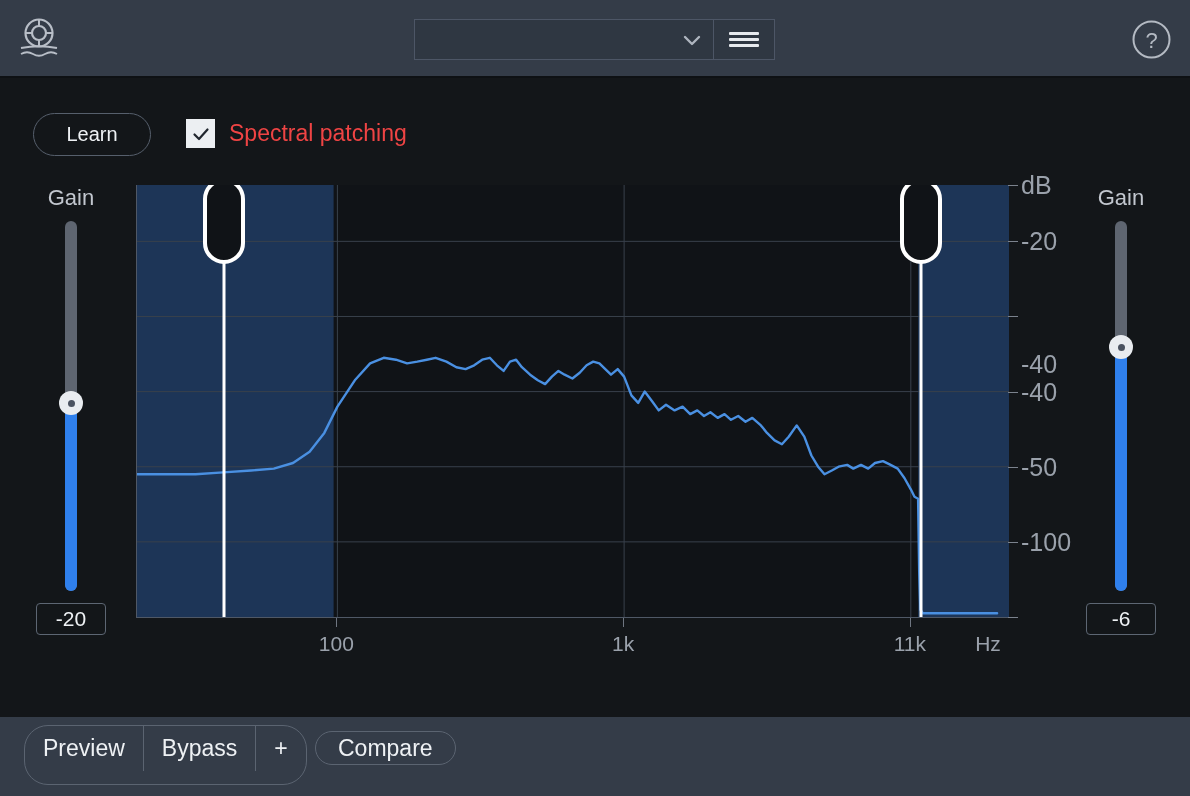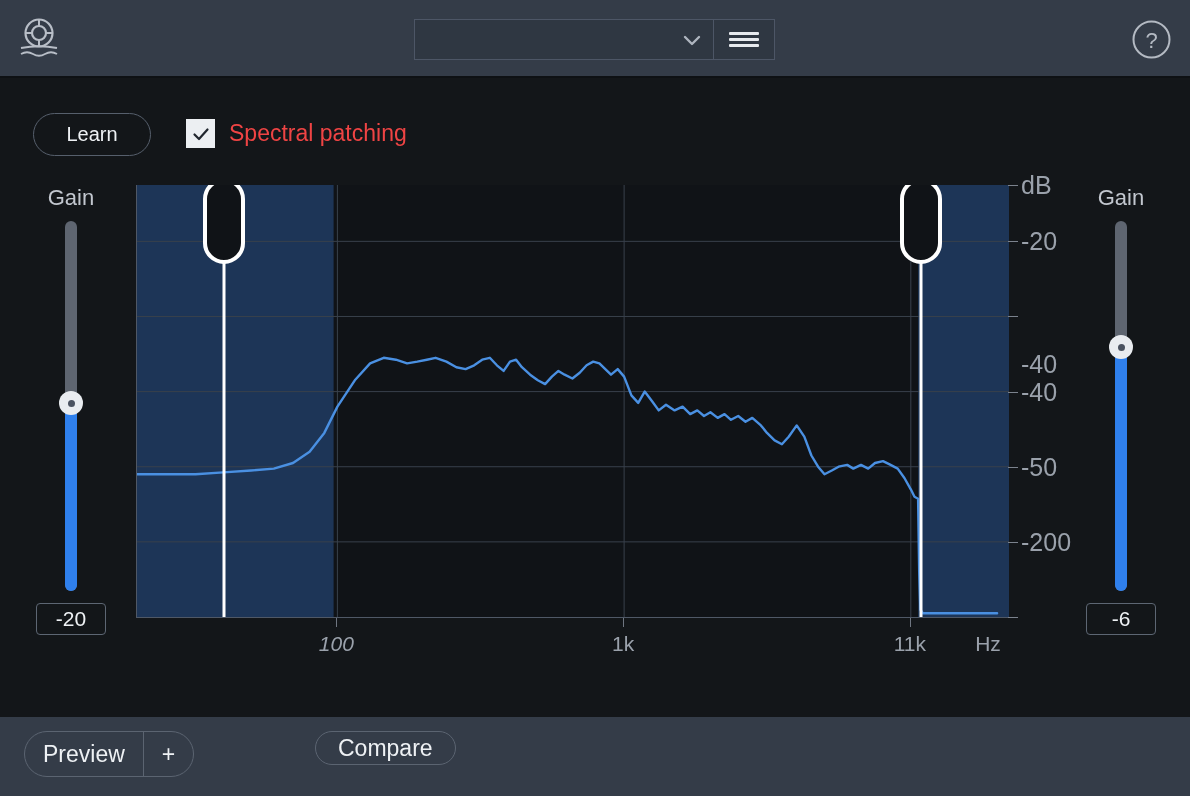--- a/index.html
+++ b/index.html
@@ -103,21 +103,21 @@
   .xtick { position: absolute; color: #9aa1ab; font-size: 21px; transform: translateX(-50%); top: 14px; }
   .xtickmark { position: absolute; top: 0; width: 1px; height: 9px; background: #6f7681; }
   #xaxisline { position: absolute; left: 136px; top: 617px; width: 878px; height: 1px; background: #4f5866; }
 
   
   #bottom {
     position: absolute; left: 0; top: 717px; width: 1190px; height: 79px;
     background: #343c48;
   }
   #seg-group {
-    position: absolute; left: 24px; top: 14px; height: 46px;
+    position: absolute; left: 24px; top: 8px; height: 60px;
     display: flex; border: 1px solid #5b6471; border-radius: 24px;
     overflow: hidden;
   }
   .seg {
     display: flex; align-items: center; justify-content: center;
     color: #eef1f4; font-size: 23px; padding: 0 18px; height: 45px;
     border-right: 1px solid #5b6471;
   }
   .seg:last-child { border-right: none; }
   #compare-btn {
@@ -241,39 +241,42 @@
       <div class="ytick" style="top: -14px;">dB</div>
       <div class="ytickmark" style="top: 56.3478px;"></div>
       <div class="ytick" style="top: 42.3478px;">-20</div>
       <div class="ytickmark" style="top: 131.478px;"></div>
       <div class="ytick" style="top: 117.478px; margin-top: 48px;">-40</div>
       <div class="ytickmark" style="top: 206.609px;"></div>
       <div class="ytick" style="top: 192.609px;">-40</div>
       <div class="ytickmark" style="top: 281.739px;"></div>
       <div class="ytick" style="top: 267.739px;">-50</div>
       <div class="ytickmark" style="top: 356.87px;"></div>
-      <div class="ytick" style="top: 342.87px;">-200</div>
+      <div class="ytick" style="top: 342.87px;">-100</div>
       <div class="ytickmark" style="top: 432px;"></div>
     </div>
   <div id="xaxis">
       <div class="xtickmark" style="left: 200.402px;"></div>
-      <div class="xtick" style="left: 200.402px; font-style: italic;">100</div>
+      <div class="xtick" style="left: 200.402px;">100</div>
       <div class="xtickmark" style="left: 487.113px;"></div>
       <div class="xtick" style="left: 487.113px;">1k</div>
       <div class="xtickmark" style="left: 773.824px;"></div>
       <div class="xtick" style="left: 773.824px;">11k</div>
       <div class="xtick" style="left: 852px;">Hz</div>
     </div>
 
   <div id="bottom">
     <div id="seg-group">
       <div class="seg">
           <span>Preview</span>
         </div>
       <div class="seg">
+          <span>Bypass</span>
+        </div>
+      <div class="seg">
           <span>+</span>
         </div>
     </div>
     <div id="compare-btn">
       <span>Compare</span>
     </div>
 
   </div>
 </div>
 

